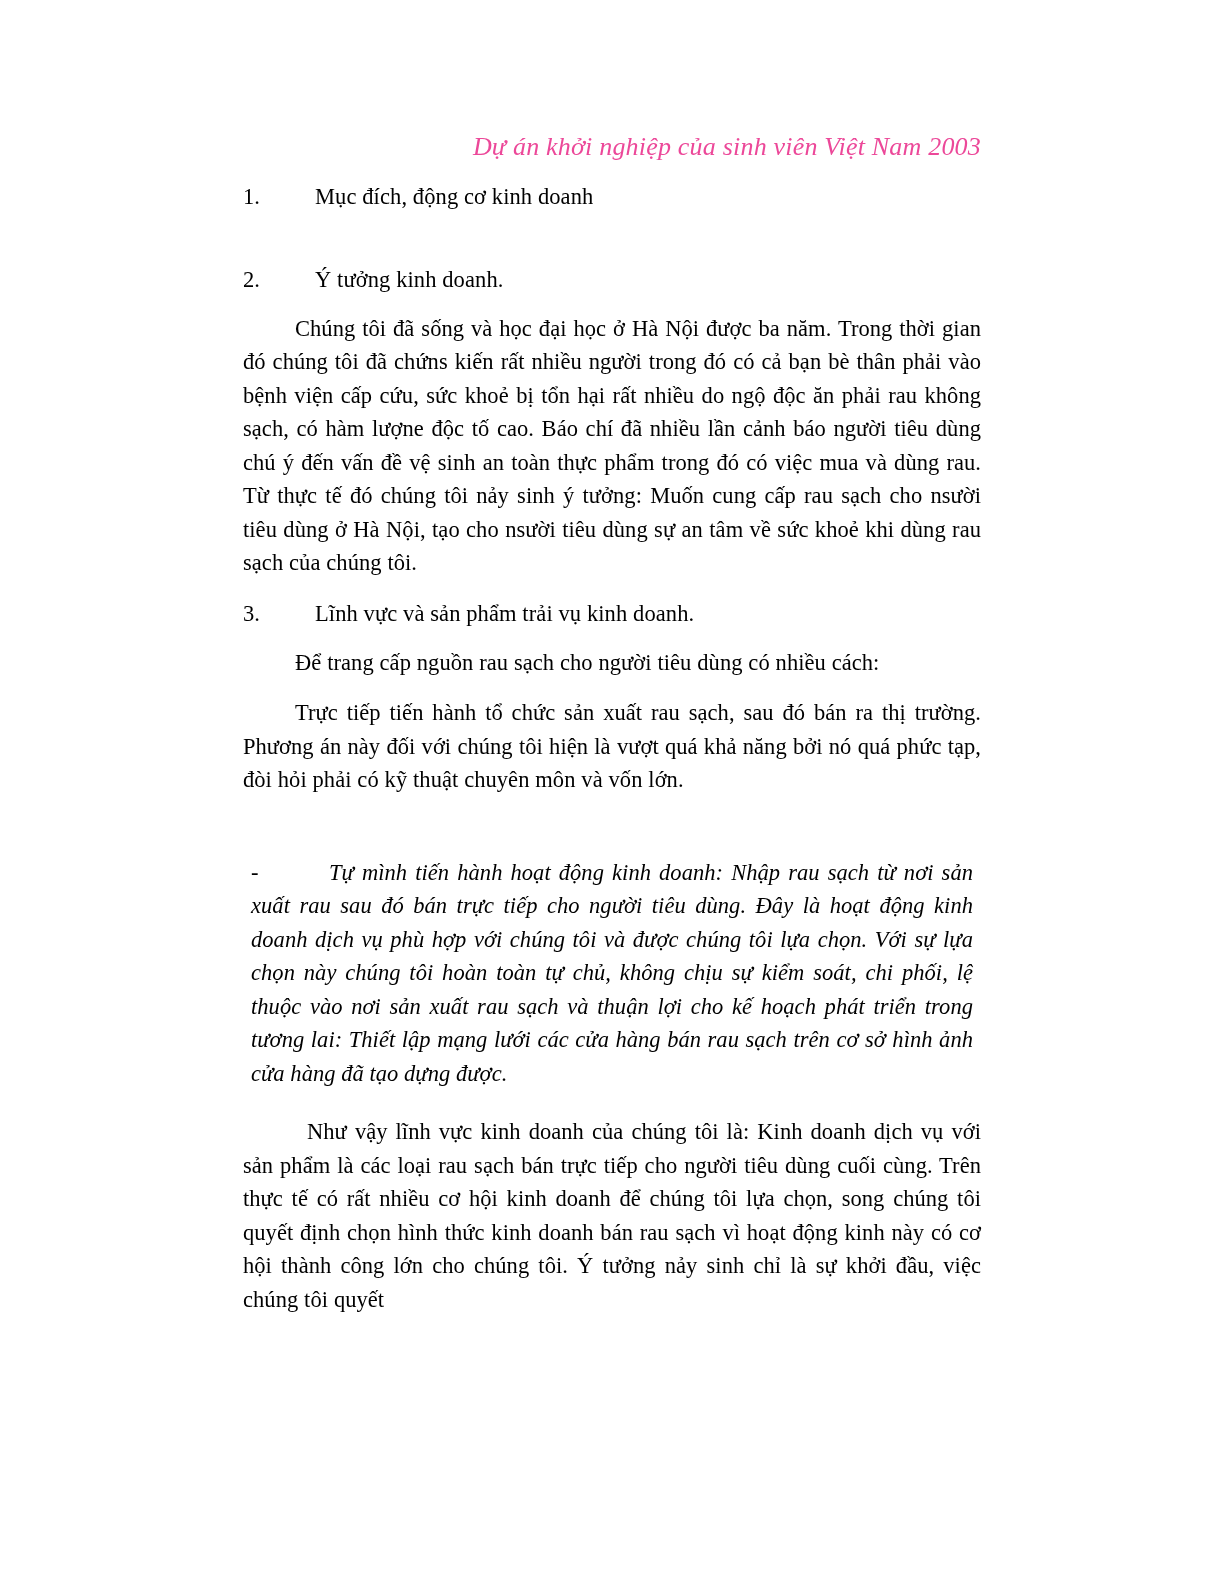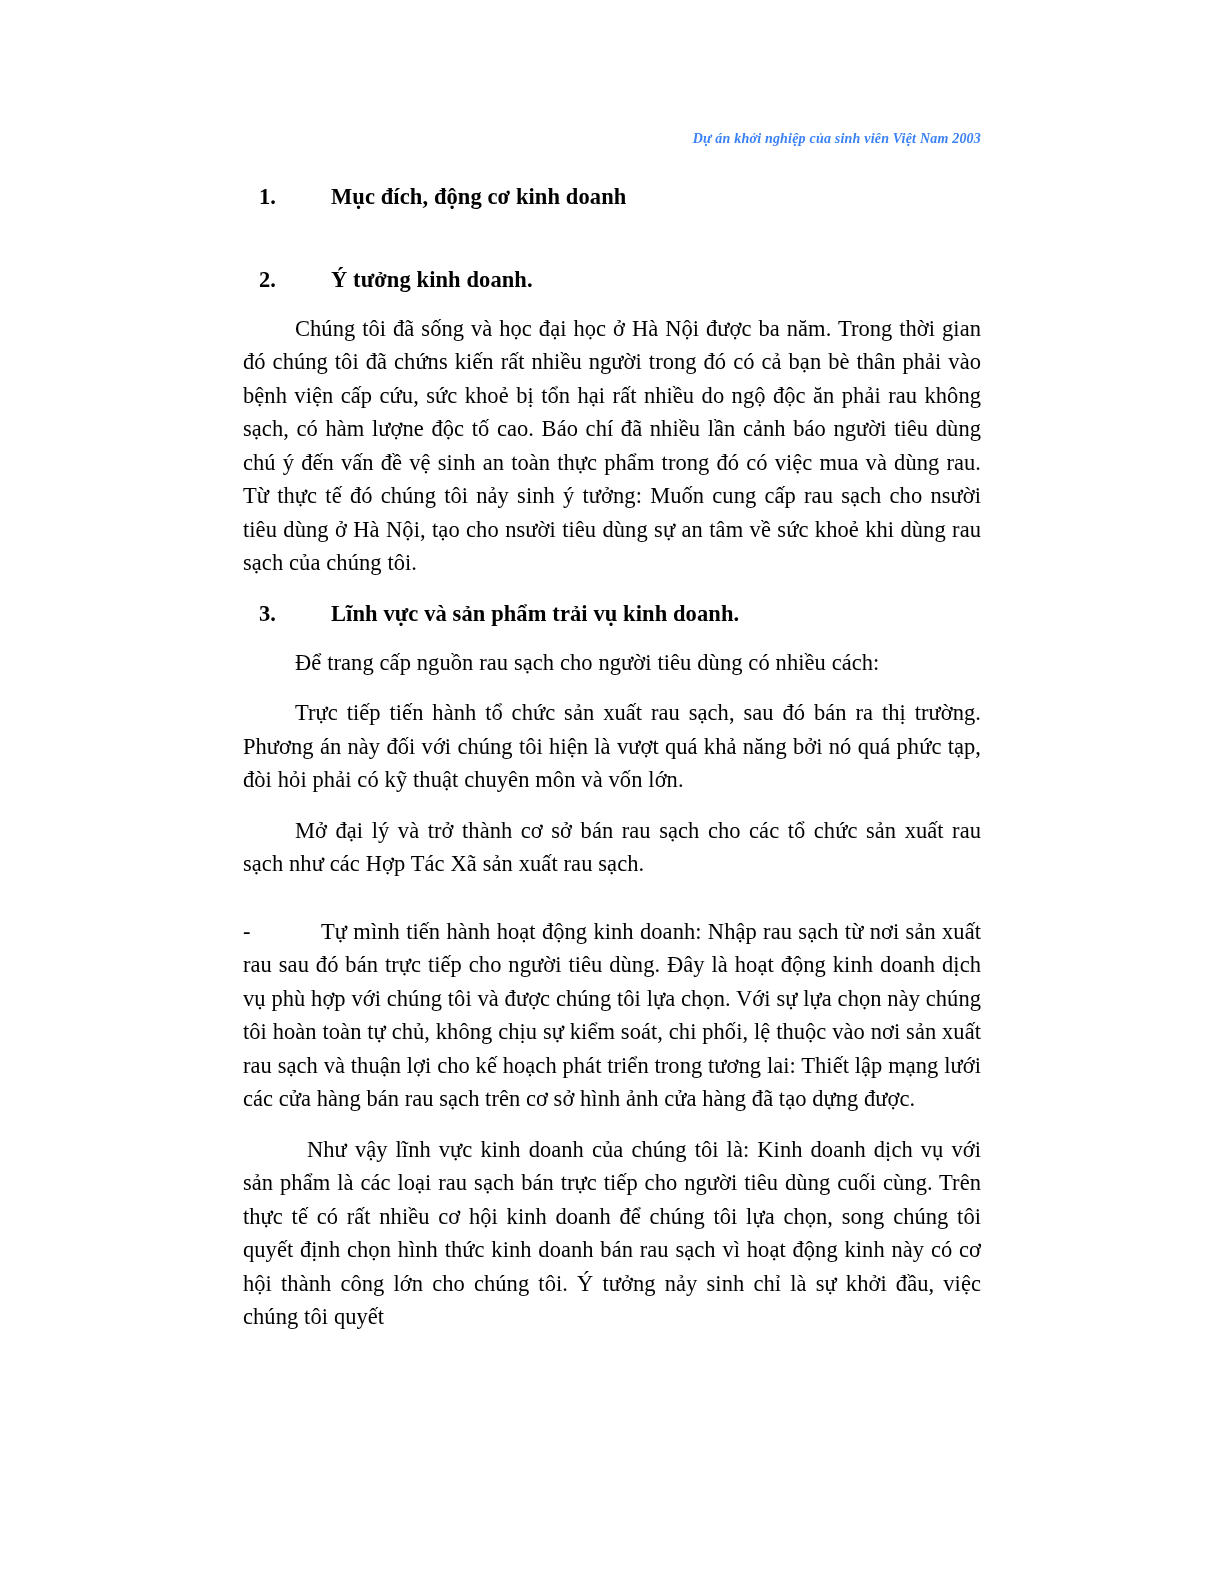--- a/index.html
+++ b/index.html
@@ -27,41 +27,40 @@
   }
 
   
   .doc-header {
     position: absolute;
     top: 131px;
     left: 243px;
     width: 738px;
     text-align: right;
     font-style: italic;
-    font-size: 14px;
+    font-size: 26px;
     line-height: 1.2;
     letter-spacing: 0.2px;
-    color: #3b82f6;
+    color: #ec4899;
     white-space: nowrap;
-    font-weight: bold;
   }
 
   .content {
     position: absolute;
     top: 183px;
     left: 243px;
     width: 738px;
   }
 
   
   .heading {
-    font-weight: bold;
+    font-weight: normal;
     font-size: 22.5px;
     line-height: 1.28;
-    margin: 0 0 0 16px;
+    margin: 0 0 0 0;
     display: block;
     white-space: pre;
     letter-spacing: 0.1px;
   }
   .heading .num {
     display: inline-block;
     width: 72px;
   }
 
   
@@ -76,22 +75,23 @@
   }
   .para.indent { text-indent: 52px; }
   .para.indent-lg { text-indent: 64px; }
 
   .para .it { font-style: italic; }
 
   .dash-item {
     font-size: 22.5px;
     line-height: 1.49;
     text-align: justify;
-    margin: 0;
+    margin: 8px;
     letter-spacing: 0.05px;
+    font-style: italic;
   }
   .dash-item .dash {
     display: inline-block;
     width: 78px;
   }
 
   
   .sp-h-after { height: 17px; }
   .sp-p-after { height: 17px; }
   .sp-before-h { height: 20px; }
@@ -120,21 +120,20 @@
 
     <div class="heading"><span class="num">3.</span><span>Lĩnh vực và sản phẩm trải vụ kinh doanh.</span></div>
     <div class="sp-h-after"></div>
 
     <p class="para indent">Để trang cấp nguồn rau sạch cho người tiêu dùng có nhiều cách:</p>
     <div class="sp-p-after"></div>
 
     <p class="para indent">Trực tiếp tiến hành tổ chức sản xuất rau sạch, sau đó bán ra thị trường. Phương án này đối với chúng tôi hiện là vượt quá khả năng bởi nó quá phức tạp, đòi hỏi phải có kỹ thuật chuyên môn và vốn lớn.</p>
     <div class="sp-p-after"></div>
 
-    <p class="para indent">Mở đại lý và trở thành cơ sở bán rau sạch cho các tổ chức sản xuất rau sạch như các Hợp Tác Xã sản xuất rau sạch.</p>
     <div class="sp-p-after"></div>
 
     <div class="sp-p-after"></div>
 
     <p class="dash-item"><span class="dash">-</span><span>Tự mình tiến hành hoạt động kinh doanh: Nhập rau sạch từ nơi sản xuất rau sau đó bán trực tiếp cho người tiêu dùng. Đây là hoạt động kinh doanh dịch vụ phù hợp với chúng tôi và được chúng tôi lựa chọn. Với sự lựa chọn này chúng tôi hoàn toàn tự chủ, không chịu sự kiểm soát, chi phối, lệ thuộc vào nơi sản xuất rau sạch và thuận lợi cho kế hoạch phát triển trong tương lai: Thiết lập mạng lưới các cửa hàng bán rau sạch trên cơ sở hình ảnh cửa hàng đã tạo dựng được.</span></p>
     <div class="sp-p-after"></div>
 
     <p class="para indent-lg">Như vậy lĩnh vực kinh doanh của chúng tôi là: Kinh doanh dịch vụ với sản phẩm là các loại rau sạch bán trực tiếp cho người tiêu dùng cuối cùng. Trên thực tế có rất nhiều cơ hội kinh doanh để chúng tôi lựa chọn, song chúng tôi quyết định chọn hình thức kinh doanh bán rau sạch vì hoạt động kinh này có cơ hội thành công lớn cho chúng tôi. Ý tưởng nảy sinh chỉ là sự khởi đầu, việc chúng tôi quyết</p>
 
   </div>

